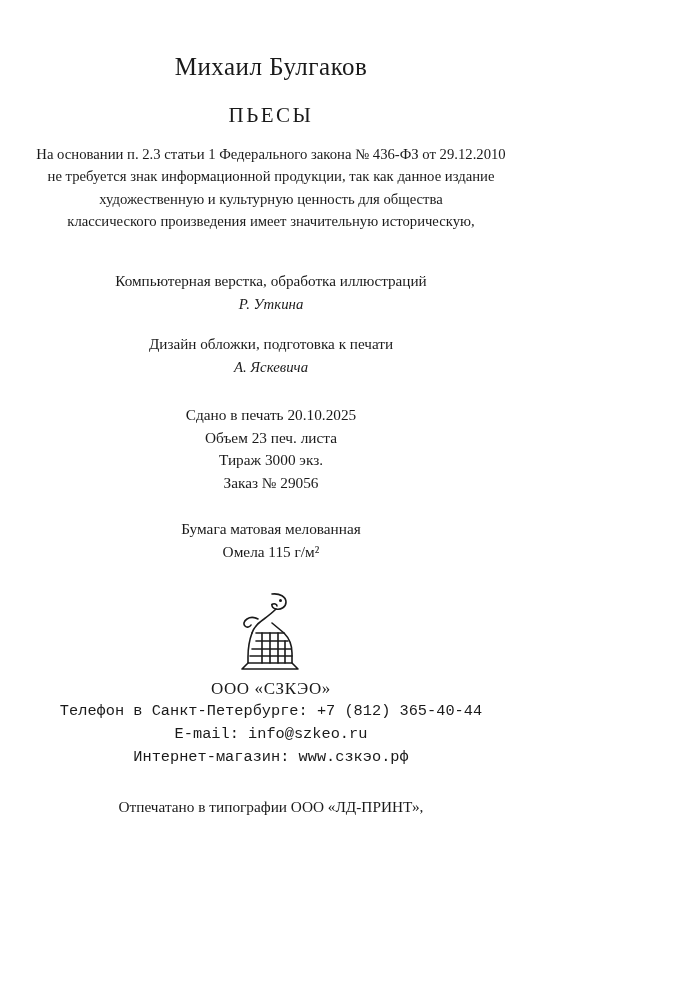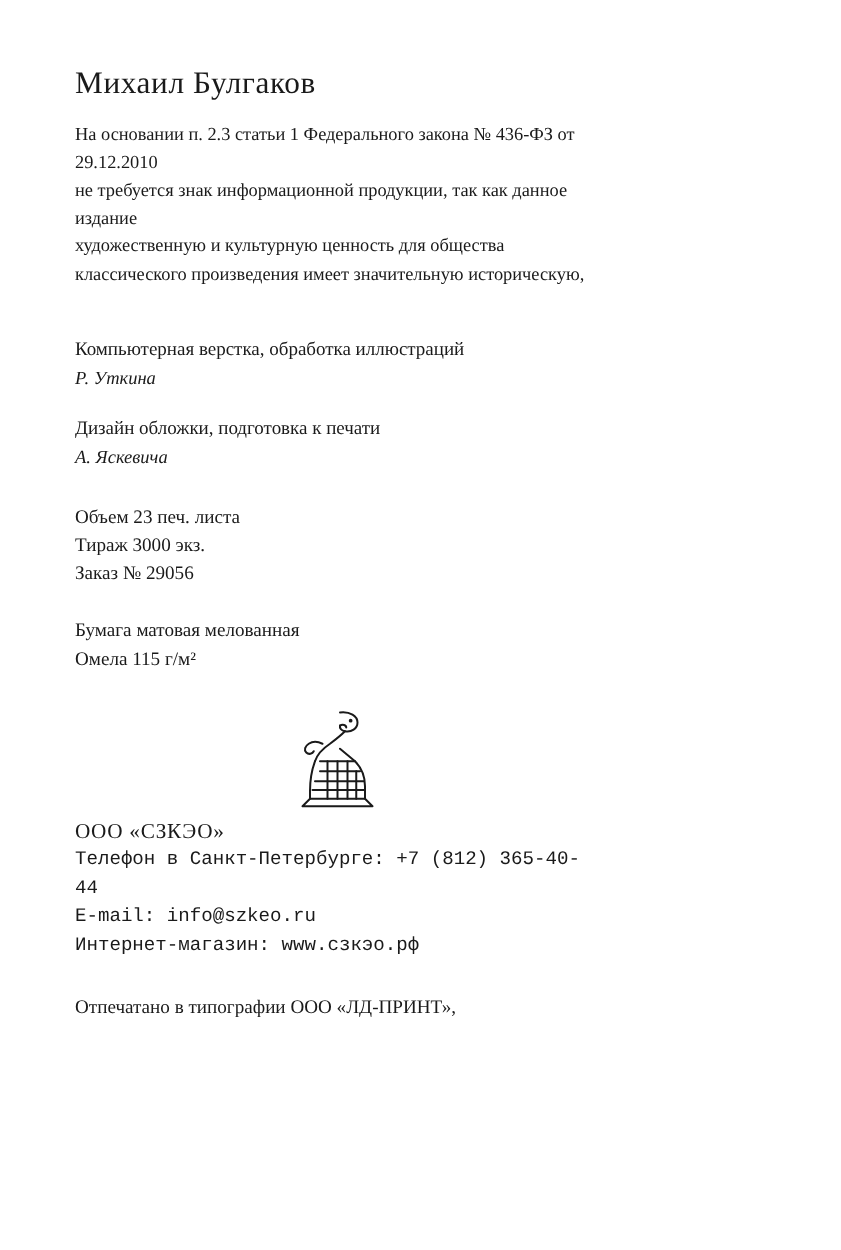--- a/index.html
+++ b/index.html
@@ -12,21 +12,22 @@
     height: 1000px;
     font-family: "Liberation Serif", serif;
     color: #1a1a1a;
     -webkit-font-smoothing: antialiased;
   }
   .page {
     position: relative;
     width: 542px;
     height: 1000px;
     box-sizing: border-box;
-    padding: 0 60px;
+    padding: 0 33px;
+    text-align: center;
     overflow: hidden;
   }
   .title {
     font-size: 25px;
     letter-spacing: 0.5px;
     margin-top: 52px;
     line-height: 1.2;
   }
   .subtitle {
     font-size: 21px;
@@ -108,20 +109,21 @@
   }
   .typography div { margin: 0; }
 </style>
 </head>
 <body>
 
 <div class="page">
 
   <div class="title">Михаил Булгаков</div>
 
+  <div class="subtitle">ПЬЕСЫ</div>
 
 
   <div class="legal">
     <p>На основании п. 2.3 статьи 1 Федерального закона № 436-ФЗ от 29.12.2010</p>
     <p>не требуется знак информационной продукции, так как данное издание</p>
     <p>художественную и культурную ценность для общества</p>
     <p>классического произведения имеет значительную историческую,</p>
   </div>
 
   <div class="block">
@@ -129,20 +131,21 @@
     <span class="who">Р. Уткина</span>
   </div>
 
   <div class="block tight">
     <span>Дизайн обложки, подготовка к печати</span>
     <span class="who">А. Яскевича</span>
   </div>
 
 
   <div class="printinfo">
+    <div>Сдано в печать 20.10.2025</div>
     <div>Объем 23 печ. листа</div>
     <div>Тираж 3000 экз.</div>
     <div>Заказ № 29056</div>
   </div>
 
   <div class="paper">
     <div>Бумага матовая мелованная</div>
     <div>Омела 115 г/м²</div>
   </div>
 

